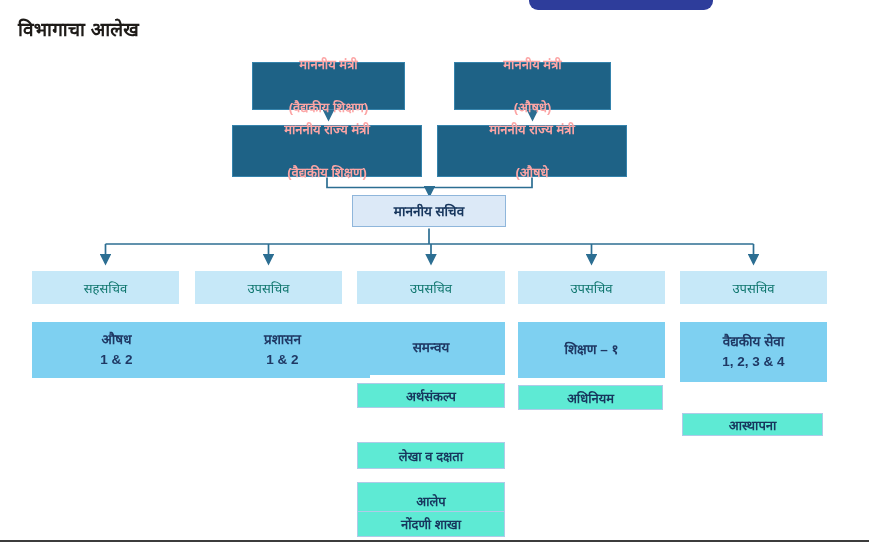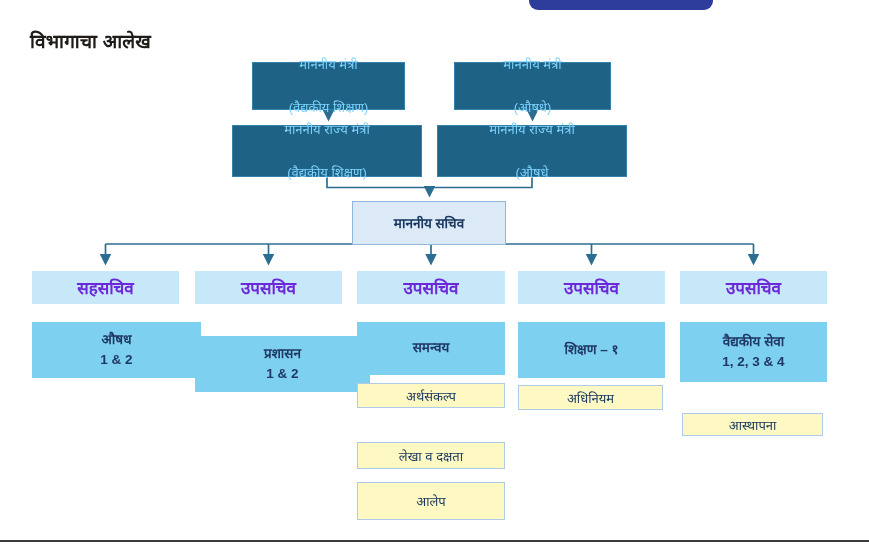--- a/index.html
+++ b/index.html
@@ -1,49 +1,49 @@
 <!DOCTYPE html>
 <html><head>
 <meta charset="utf-8">
 <style>
   html,body{margin:0;padding:0;background:#ffffff;}
   .stage{
     position:relative;width:869px;height:547px;background:#ffffff;overflow:hidden;
     font-family:"Liberation Sans","DejaVu Sans",sans-serif;
   }
   .title{
-    position:absolute;left:14px;top:12px;margin:16px;
+    position:absolute;left:14px;top:12px;margin:4px;
     font-size:19px;font-weight:700;color:#1E1B18;letter-spacing:.2px;
   }
   .top-btn{
     position:absolute;left:529px;top:-9px;width:184px;height:19px;
     background:#2E3D9B;border-radius:9px;
   }
   .connectors{position:absolute;left:0;top:0;}
   .node{
     position:absolute;box-sizing:border-box;display:flex;flex-direction:column;
     justify-content:center;align-items:center;text-align:center;
   }
   .dark{
-    background:#1E6286;border:1px solid #3583AC;color:#7dd3fc;
-    font-weight:400;font-size:13px;line-height:1.5;gap:24px;
+    background:#1E6286;border:1px solid #3583AC;color:#fca5a5;
+    font-weight:700;font-size:13px;line-height:1.5;gap:24px;
   }
   .secretary{
     background:#DCE9F7;border:1.5px solid #8FB6DB;color:#17365D;
     font-weight:600;font-size:13.5px;
   }
   .hdr{
-    background:#C6E8F8;color:#6d28d9;font-weight:700;font-size:17px;
+    background:#C6E8F8;color:#0f766e;font-weight:400;font-size:13px;
   }
   .dept{
     background:#7ED0F1;color:#1F3864;font-weight:700;font-size:13.5px;line-height:1.5;
   }
   .sub{
-    background:#fef9c3;border:1px solid #AFCBE8;color:#17365D;
-    font-weight:400;font-size:13px;
+    background:#5eead4;border:1px solid #AFCBE8;color:#17365D;
+    font-weight:700;font-size:13px;
   }
   .bottom-rule{
     position:absolute;left:0;top:540px;width:869px;height:2px;background:#3C3C3C;
   }
 </style>
 </head>
 <body>
 
 <div class="stage">
 
@@ -83,21 +83,21 @@
 
   <div class="node dark" style="left:232px;top:125px;width:190px;height:52px">
     <div>माननीय राज्य मंत्री</div>
     <div>(वैद्यकीय शिक्षण)</div>
   </div>
   <div class="node dark" style="left:437px;top:125px;width:190px;height:52px">
     <div>माननीय राज्य मंत्री</div>
     <div>(औषधे</div>
   </div>
 
-  <div class="node secretary" style="left:352px;top:201px;width:154px;height:44px">
+  <div class="node secretary" style="left:352px;top:195px;width:154px;height:32px">
     <div>माननीय सचिव</div>
   </div>
 
   <div class="node hdr" style="left:32px;top:271px;width:147px;height:33px">
     <div>सहसचिव</div>
   </div>
   <div class="node hdr" style="left:195px;top:271px;width:147px;height:33px">
     <div>उपसचिव</div>
   </div>
   <div class="node hdr" style="left:357px;top:271px;width:148px;height:33px">
@@ -107,21 +107,21 @@
     <div>उपसचिव</div>
   </div>
   <div class="node hdr" style="left:680px;top:271px;width:147px;height:33px">
     <div>उपसचिव</div>
   </div>
 
   <div class="node dept" style="left:32px;top:322px;width:169px;height:56px">
     <div>औषध</div>
     <div>1 &amp; 2</div>
   </div>
-  <div class="node dept" style="left:195px;top:336px;width:175px;height:56px">
+  <div class="node dept" style="left:195px;top:322px;width:175px;height:56px">
     <div>प्रशासन</div>
     <div>1 &amp; 2</div>
   </div>
   <div class="node dept" style="left:357px;top:322px;width:148px;height:53px">
     <div>समन्वय</div>
   </div>
   <div class="node dept" style="left:518px;top:322px;width:147px;height:56px">
     <div>शिक्षण – १</div>
   </div>
   <div class="node dept" style="left:680px;top:322px;width:147px;height:60px">
@@ -131,20 +131,23 @@
 
   <div class="node sub" style="left:357px;top:383px;width:148px;height:25px">
     <div>अर्थसंकल्प</div>
   </div>
   <div class="node sub" style="left:357px;top:442px;width:148px;height:27px">
     <div>लेखा व दक्षता</div>
   </div>
   <div class="node sub" style="left:357px;top:482px;width:148px;height:38px">
     <div>आलेप</div>
   </div>
+  <div class="node sub" style="left:357px;top:511px;width:148px;height:26px">
+    <div>नोंदणी शाखा</div>
+  </div>
 
   <div class="node sub" style="left:518px;top:385px;width:145px;height:25px">
     <div>अधिनियम</div>
   </div>
 
   <div class="node sub" style="left:682px;top:413px;width:141px;height:23px">
     <div>आस्थापना</div>
   </div>
 
   <div class="bottom-rule"></div>

